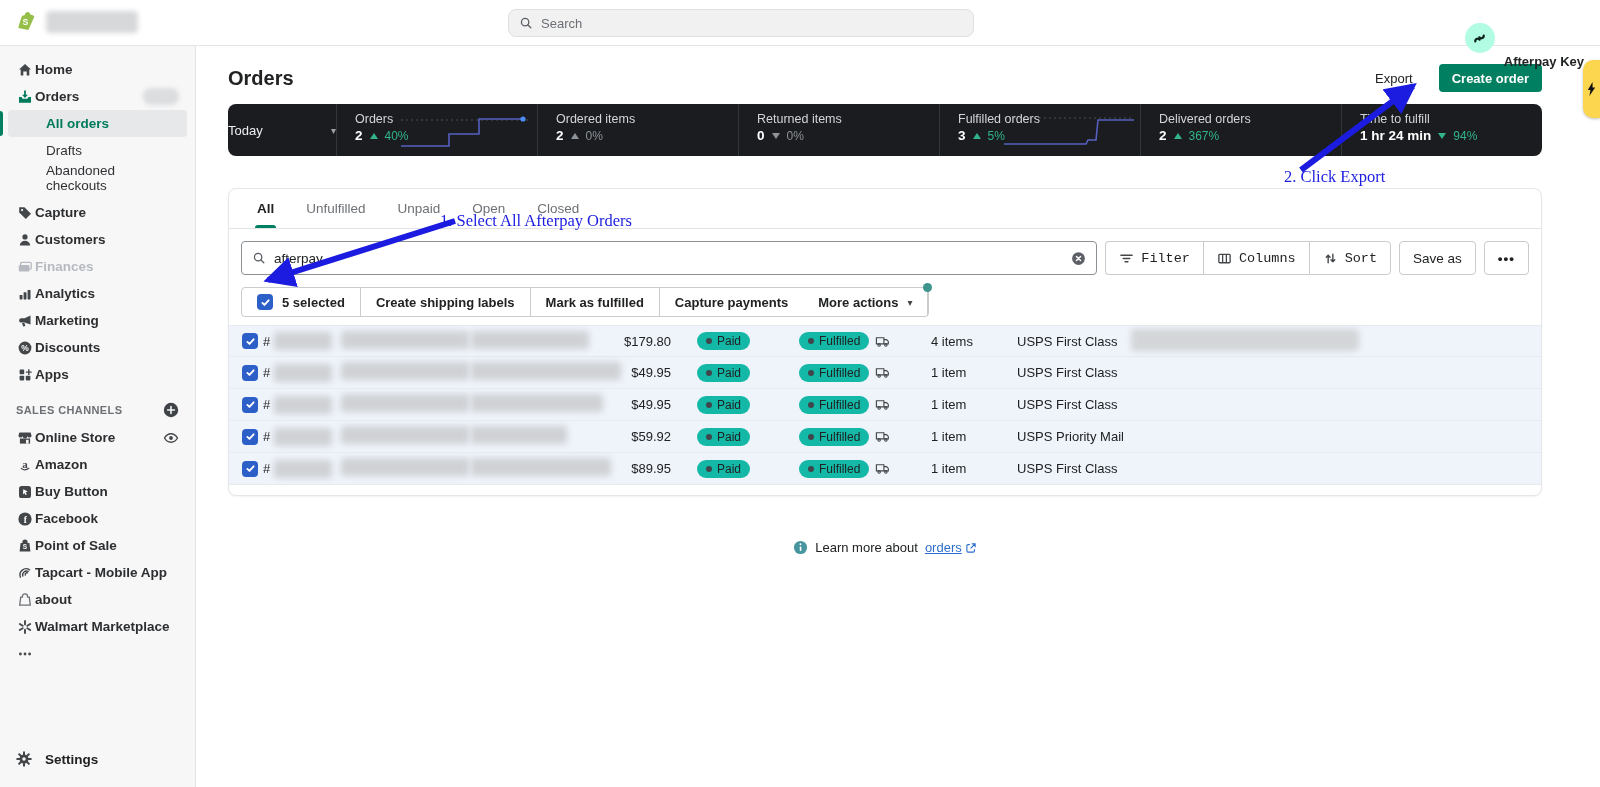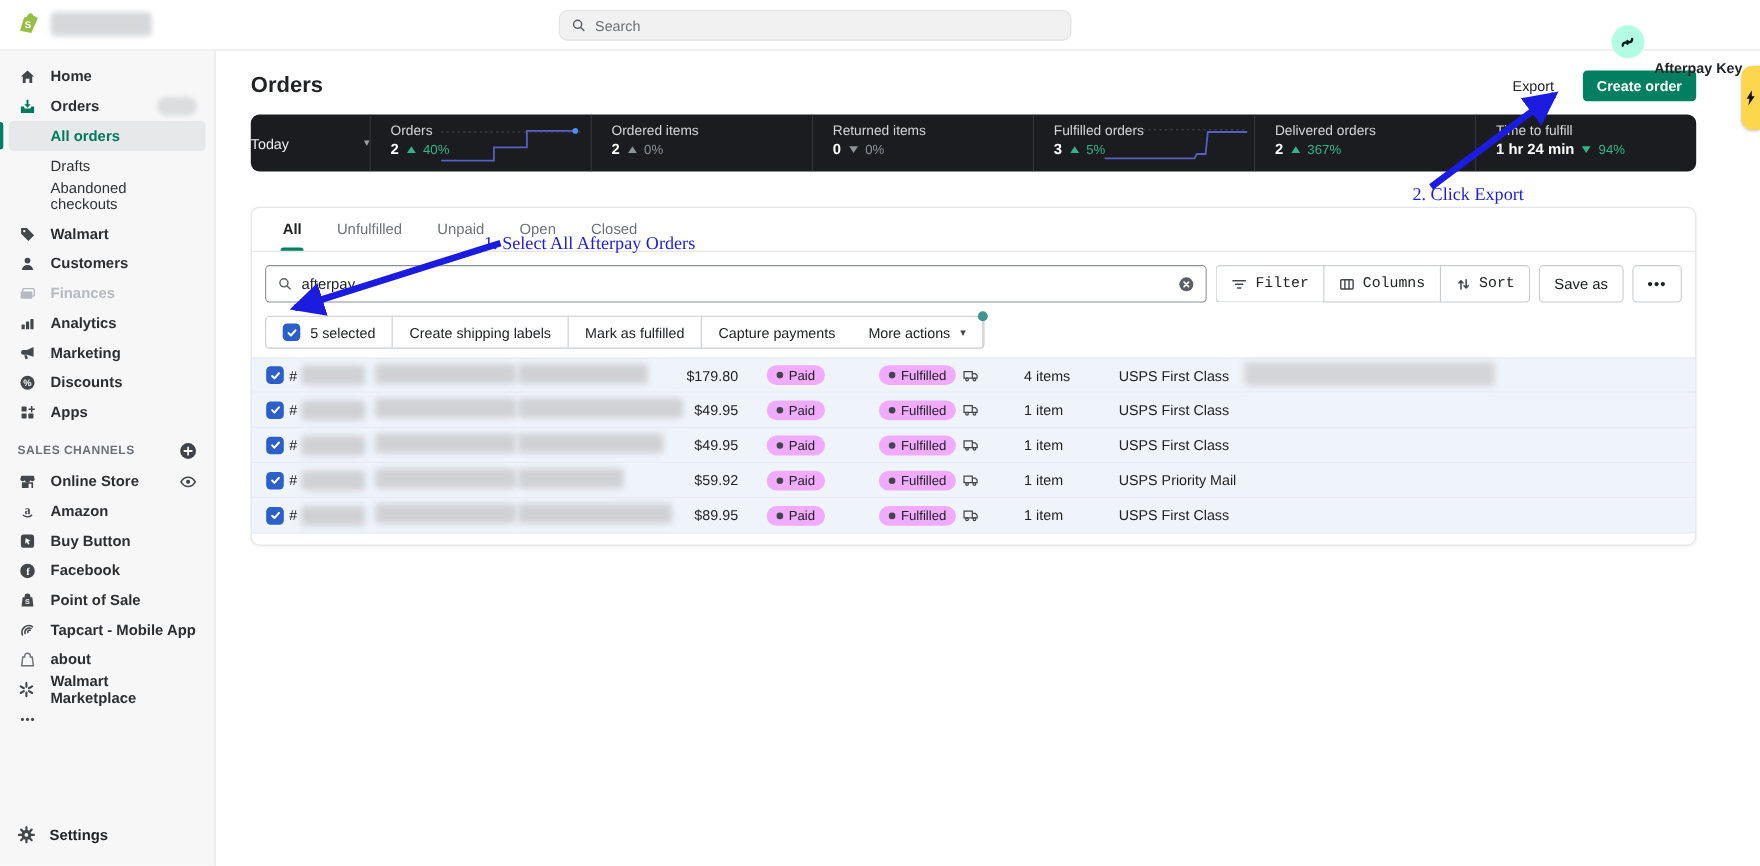--- a/index.html
+++ b/index.html
@@ -18,21 +18,21 @@
   .blob{background:#d7d8da;filter:blur(2.5px);border-radius:4px;display:inline-block;}
   .store-name{width:92px;height:22px;}
   .global-search{position:absolute;left:508px;top:9px;width:466px;height:28px;background:#f1f1f2;border:1px solid #dedfe1;border-radius:8px;display:flex;align-items:center;gap:8px;padding:0 10px;}
   .global-search .ph{color:#6b6f73;font-size:13px;}
   .account{position:absolute;right:16px;top:7px;display:flex;align-items:center;gap:9px;cursor:pointer;}
   .account .mint{width:30px;height:30px;border-radius:50%;background:var(--mint);display:flex;align-items:center;justify-content:center;}
   .account .acct-label{font-size:13px;font-weight:700;margin-top:47px;}
 
   
   .sidebar{position:absolute;top:46px;left:0;bottom:0;width:196px;background:var(--sidebar-bg);border-right:1px solid #e4e4e5;z-index:4;padding-top:10px;}
-  .nav-item{position:relative;display:flex;align-items:center;gap:13px;height:27px;margin:0 8px;padding:0 8px;border-radius:4px;font-size:13.5px;font-weight:600;color:#2c2e30;cursor:pointer;}
+  .nav-item{position:relative;display:flex;align-items:center;gap:2px;height:27px;margin:0 8px;padding:0 8px;border-radius:4px;font-size:13.5px;font-weight:600;color:#2c2e30;cursor:pointer;}
   .nav-item .icon{width:17px;display:flex;justify-content:center;}
   .nav-item.child{padding-left:38px;font-weight:500;color:#303234;}
   .nav-item.active{background:#e7e8ea;color:var(--green-text);font-weight:600;}
   .nav-item.active::before{content:"";position:absolute;left:-8px;top:1px;bottom:1px;width:3px;background:var(--green);border-radius:0 3px 3px 0;}
   .nav-item.disabled{color:#b6bac0;}
   .nav-gap{height:8px;}
   .badge-blob{width:36px;height:17px;margin-left:auto;border-radius:8px;background:#dcdddf;filter:blur(2px);}
   .sales-header{display:flex;align-items:center;justify-content:space-between;margin:14px 16px 6px 16px;font-size:11px;font-weight:700;letter-spacing:.4px;color:#6d7175;}
   .sales-header .icon{cursor:pointer;}
   .trail{margin-left:auto;display:flex;}
@@ -73,34 +73,34 @@
   .order-search .clear{margin-left:auto;cursor:pointer;display:flex;}
   .btn{height:34px;background:#fff;border:1px solid #c9cccf;border-radius:4px;display:flex;align-items:center;gap:7px;padding:0 13px;font-size:13.5px;font-weight:500;color:var(--ink);cursor:pointer;font-family:inherit;}
   .btn-group{display:flex;}
   .btn-group .btn{border-radius:0;border-right-width:0;font-family:Liberation Mono, monospace;}
   .btn-group .btn:first-child{border-radius:4px 0 0 4px;}
   .btn-group .btn:last-child{border-radius:0 4px 4px 0;border-right-width:1px;}
   .dots{letter-spacing:1px;font-weight:700;}
 
   
   .bulkbar{position:relative;display:inline-flex;margin:2px 12px 8px 12px;height:30px;border:1px solid #c9cccf;border-radius:4px;background:#fff;align-items:stretch;}
-  .bulk-seg{display:flex;align-items:center;gap:9px;padding:0 15px;border-right:1px solid #c9cccf;font-size:13px;font-weight:400;cursor:pointer;white-space:nowrap;}
+  .bulk-seg{display:flex;align-items:center;gap:9px;padding:0 15px;border-right:1px solid #c9cccf;font-size:13px;font-weight:700;cursor:pointer;white-space:nowrap;}
   .bulk-seg:last-child{border-right:none;}
   .bulk-dot{position:absolute;top:-5px;right:-4px;width:9px;height:9px;border-radius:50%;background:#3c948c;}
   .checkbox{width:16px;height:16px;border-radius:4px;background:var(--chk);display:inline-flex;align-items:center;justify-content:center;flex:none;cursor:pointer;}
 
   
   .orders-rows{padding-bottom:10px;}
   .orow{display:grid;grid-template-columns:26px 78px 130px 118px 82px 120px 140px 86px 170px 1fr;align-items:center;height:32px;background:var(--row-bg);border-bottom:1px solid #e7eaee;padding-left:8px;font-size:13px;cursor:pointer;}
   .orow:first-child{border-top:1px solid #e7eaee;}
   .cell-check{display:flex;justify-content:center;}
   .cell-order{display:flex;align-items:center;gap:4px;font-weight:500;}
   .oblob{height:18px;border-radius:3px;background:#cfd1d4;filter:blur(3px);}
   .cell-total{text-align:right;font-size:13px;}
-  .badge{display:inline-flex;align-items:center;gap:5px;background:#f0abfc;border-radius:10px;padding:2px 9px;font-size:12px;color:var(--ink);}
+  .badge{display:inline-flex;align-items:center;gap:5px;background:#14b8a6;border-radius:10px;padding:2px 9px;font-size:12px;color:var(--ink);}
   .badge .dot{width:6px;height:6px;border-radius:50%;background:#41464b;}
   .cell-pay{padding-left:26px;} .cell-ful{padding-left:8px;display:flex;align-items:center;gap:6px;}
   .extra-blob{height:22px;width:228px;margin-left:-56px;border-radius:4px;background:#d3d5d8;filter:blur(3px);}
 
   
   .learn{display:flex;align-items:center;justify-content:center;gap:7px;margin-top:44px;font-size:13px;}
   .learn a{color:#2c6ecb;display:inline-flex;align-items:center;gap:3px;cursor:pointer;text-decoration:underline;}
 
   
   .ann{position:absolute;z-index:60;color:var(--ann);font-family:"Liberation Serif","DejaVu Serif",serif;font-size:16.5px;font-weight:400;white-space:nowrap;}
@@ -181,21 +181,21 @@
           <span>Abandoned checkouts</span>
         </div>
         <div class="nav-gap"></div>
         <div class="nav-item ">
           <span class="icon ">
             <svg viewBox="0 0 16 16" width="16">
               <path d="M2.2 2.2h5.2L14 8.8 8.8 14 2.2 7.4z" fill="#44474a"></path>
               <circle cx="5.1" cy="5.1" r="1.1" fill="#f7f7f8"></circle>
             </svg>
           </span>
-          <span>Walmart</span>
+          <span>Capture</span>
         </div>
         <div class="nav-item ">
           <span class="icon ">
             <svg viewBox="0 0 16 16" width="16">
               <circle cx="8" cy="4.9" r="2.6" fill="#44474a"></circle>
               <path d="M2.8 13.4c.4-3 2.5-4.6 5.2-4.6s4.8 1.6 5.2 4.6z" fill="#44474a"></path>
             </svg>
           </span>
           <span>Customers</span>
         </div>
@@ -696,20 +696,39 @@
                 </svg>
               </span>
             </span>
             <span>1 item</span>
             <span>USPS First Class</span>
             <span></span>
           </div>
         </div>
     </div>
 
+    <div class="learn">
+      <span class="icon">
+        <svg viewBox="0 0 16 16" width="15" height="15">
+            <circle cx="8" cy="8" r="7" fill="#47969f"></circle>
+            <rect x="7.2" y="6.8" width="1.7" height="5" rx=".8" fill="#fff"></rect>
+            <circle cx="8" cy="4.5" r="1" fill="#fff"></circle>
+          </svg>
+      </span>
+      <span>Learn more about</span>
+      <a>
+          <span>orders</span>
+        <span class="icon">
+            <svg viewBox="0 0 16 16" width="12" height="12">
+              <path d="M6.5 3.5H4A1.5 1.5 0 0 0 2.5 5v7A1.5 1.5 0 0 0 4 13.5h7A1.5 1.5 0 0 0 12.5 12V9.5" fill="none" stroke="#2c6ecb" stroke-width="1.5"></path>
+              <path d="M9 2.5h4.5V7M13.1 2.9 7.5 8.5" stroke="#2c6ecb" stroke-width="1.5" fill="none"></path>
+            </svg>
+          </span>
+      </a>
+    </div>
   </main>
 
   <div class="yellow-tab">
     <span class="icon">
       <svg viewBox="0 0 10 16" width="9" height="14">
           <path d="M6.2 0 .8 9h3L2.6 16 9.2 6.4h-3z" fill="#111"></path>
         </svg>
     </span>
   </div>
 

